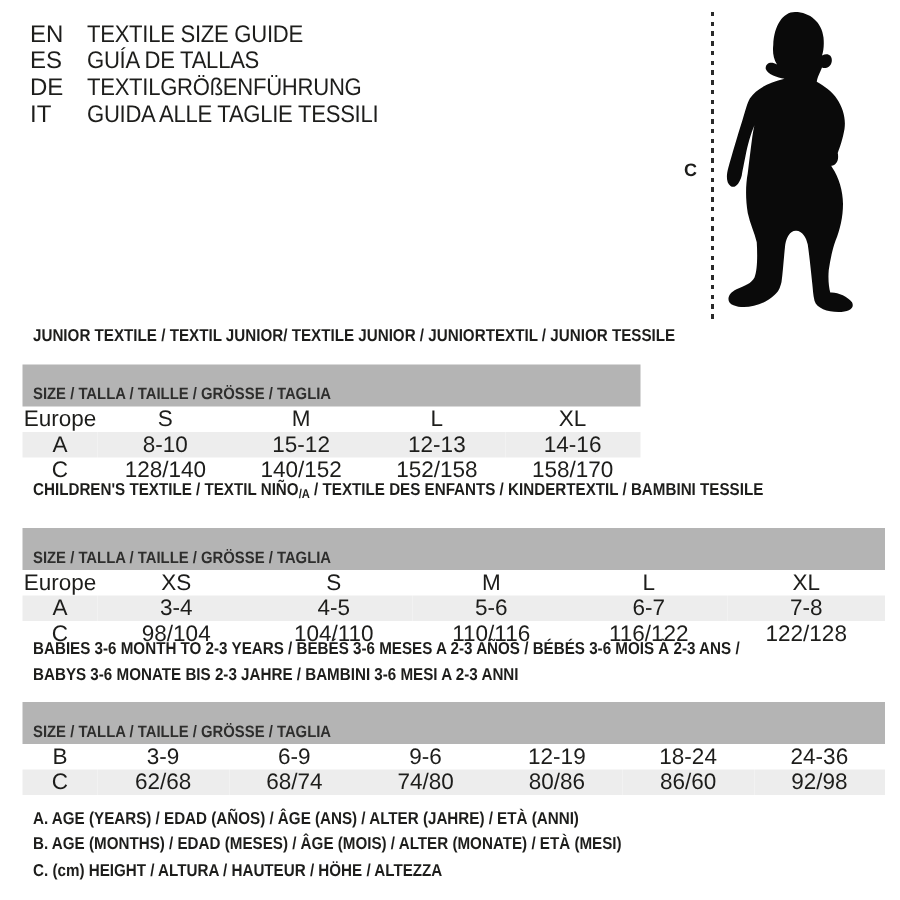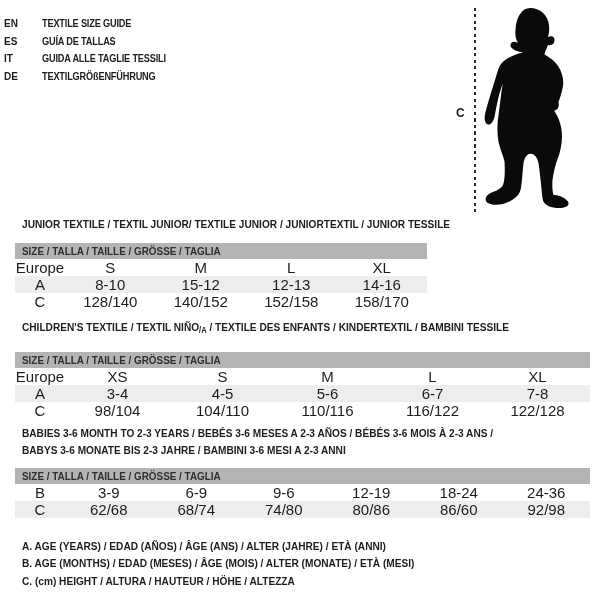--- a/index.html
+++ b/index.html
@@ -1,42 +1,42 @@
 <!DOCTYPE html>
 <html style="--text: #1d1d1b; --bar_bg: #b4b4b4; --bar_text: #2e2e2d; --row_alt_bg: #ededed; --silhouette: #0a0a0a;"><head>
 <meta charset="utf-8">
 <style>
   html,body{margin:0;padding:0;background:#ffffff;}
   .page{
     position:relative;width:600px;height:600px;background:#fff;overflow:hidden;
     font-family:"Liberation Sans","DejaVu Sans",sans-serif;color:var(--text,#1d1d1b);
   }
   
-  .lang-list{position:absolute;left:4px;top:15px;font-size:10px;font-weight:bold;}
+  .lang-list{position:absolute;left:20px;top:15px;font-size:16px;font-weight:normal;}
   .lang-row{display:flex;height:17.6px;align-items:center;}
   .lang-code{width:38px;flex:0 0 38px;}
   .lang-label{display:inline-block;transform:scaleX(0.92);transform-origin:0 50%;white-space:nowrap;letter-spacing:-0.2px;}
   
   .measure-line{
     position:absolute;left:474px;top:8px;width:2px;height:205px;
     background:repeating-linear-gradient(to bottom,#2a2a2a 0 3px,transparent 3px 6.5px);
   }
   .measure-label{position:absolute;left:456px;top:106px;font-size:12px;font-weight:bold;}
   .silhouette{position:absolute;left:482px;top:3px;width:90px;height:207px;}
   
   .sec-title{
     position:absolute;left:22px;font-size:11.5px;font-weight:bold;white-space:nowrap;
     transform:scaleX(0.88);transform-origin:left top;line-height:17.4px;letter-spacing:0;
   }
   .subscript{font-size:8.5px;vertical-align:-2px;}
   
   table.size-table{position:absolute;border-collapse:collapse;table-layout:fixed;}
   table.size-table th{
     background:var(--bar_bg,#b4b4b4);color:var(--bar_text,#2e2e2d);
-    font-size:11px;font-weight:bold;text-align:left;height:16px;padding:0 0 0 7px;
+    font-size:11px;font-weight:bold;text-align:left;height:16px;padding:12px 0 0 7px;
   }
   table.size-table th .cond{display:inline-block;transform:scaleX(0.9);transform-origin:0 50%;white-space:nowrap;}
   table.size-table td{
     font-size:15px;font-weight:normal;text-align:center;height:16.4px;padding:0;white-space:nowrap;
   }
   td.row-label{text-align:left;padding-left:7px;}
   tr.shaded td{background:var(--row_alt_bg,#ededed);}
   .t1{left:15px;top:243px;width:412px;}
   .t2{left:15px;top:352px;width:575px;}
   .t3{left:15px;top:468px;width:575px;}
@@ -55,26 +55,26 @@
   <div class="lang-list">
     <div class="lang-row">
       <span class="lang-code">EN</span>
       <span class="lang-label">TEXTILE SIZE GUIDE</span>
     </div>
     <div class="lang-row">
       <span class="lang-code">ES</span>
       <span class="lang-label">GUÍA DE TALLAS</span>
     </div>
     <div class="lang-row">
+      <span class="lang-code">DE</span>
+      <span class="lang-label">TEXTILGRÖßENFÜHRUNG</span>
+    </div>
+    <div class="lang-row">
       <span class="lang-code">IT</span>
       <span class="lang-label">GUIDA ALLE TAGLIE TESSILI</span>
-    </div>
-    <div class="lang-row">
-      <span class="lang-code">DE</span>
-      <span class="lang-label">TEXTILGRÖßENFÜHRUNG</span>
     </div>
   </div>
 
   <div class="measure-line"></div>
   <span class="measure-label">C</span>
   <svg class="silhouette" viewBox="0 0 90 207" xmlns="http://www.w3.org/2000/svg">
     <path fill="#0a0a0a" d="M48,5
       C58,5 66,12 67,22 C67.5,27 67,31 66,34
       C70,32 73,34 72.5,38 C72,42 68,43 66,42
       C64.5,46 63,48 62.5,51.5

